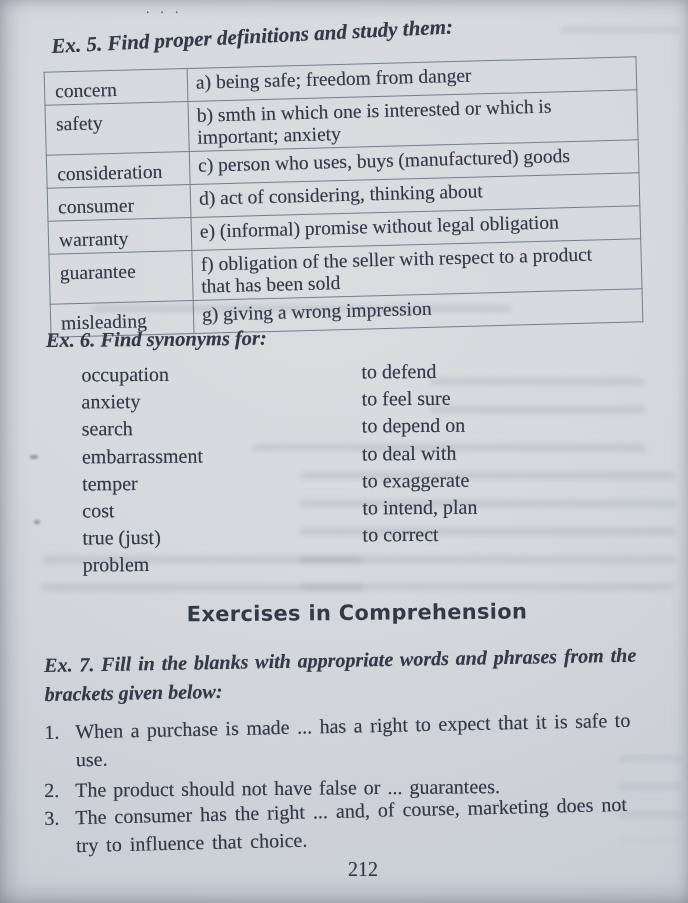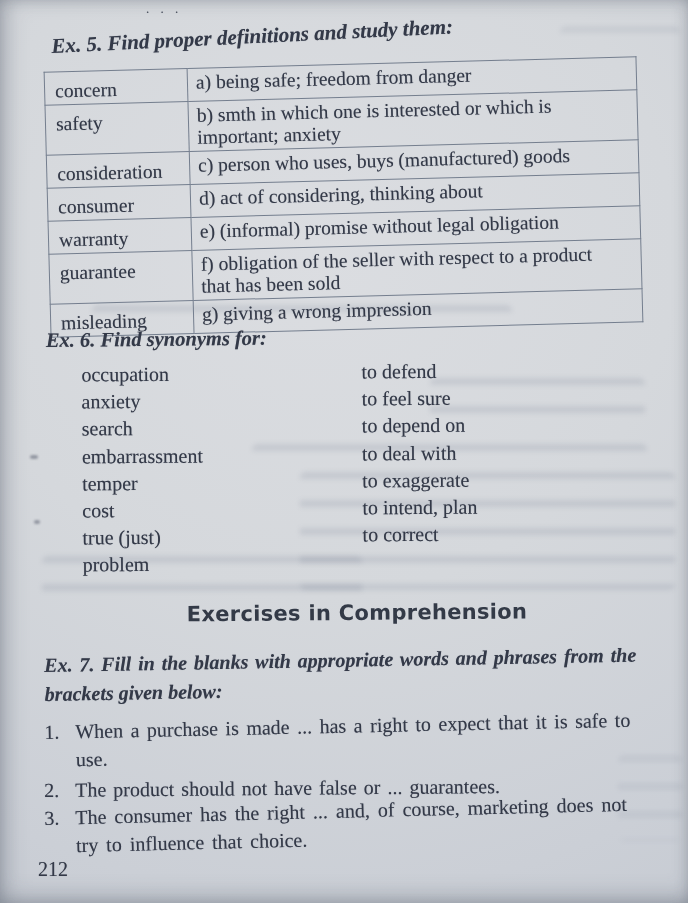--- a/index.html
+++ b/index.html
@@ -94,21 +94,21 @@
   .item .num{position:absolute;left:0;top:0;}
   .item .txt{display:block;white-space:pre-line;}
   .item-1{transform:rotate(-1.2deg);transform-origin:left top;margin-bottom:3px;}
   .item-1 .txt{word-spacing:2.5px;}
   .item-2{transform:rotate(-0.5deg);transform-origin:left top;margin-bottom:0px;}
   .item-2 .txt{word-spacing:2px;}
   .item-3{transform:rotate(-1.4deg);transform-origin:left top;}
   .item-3 .txt{word-spacing:3px;}
 
   .page-number{
-    position:absolute;left:0;top:858px;width:688px;text-align:left;
+    position:absolute;left:0;top:858px;width:688px;text-align:center;
     padding-left:38px;box-sizing:border-box;font-size:20px;
   }
 </style>
 </head>
 <body>
 
 <div class="page">
 
   <div class="bleed" style="left:92px;top:305px;width:420px;height:26px;"></div>
   <div class="bleed" style="left:430px;top:378px;width:215px;height:50px;"></div>

